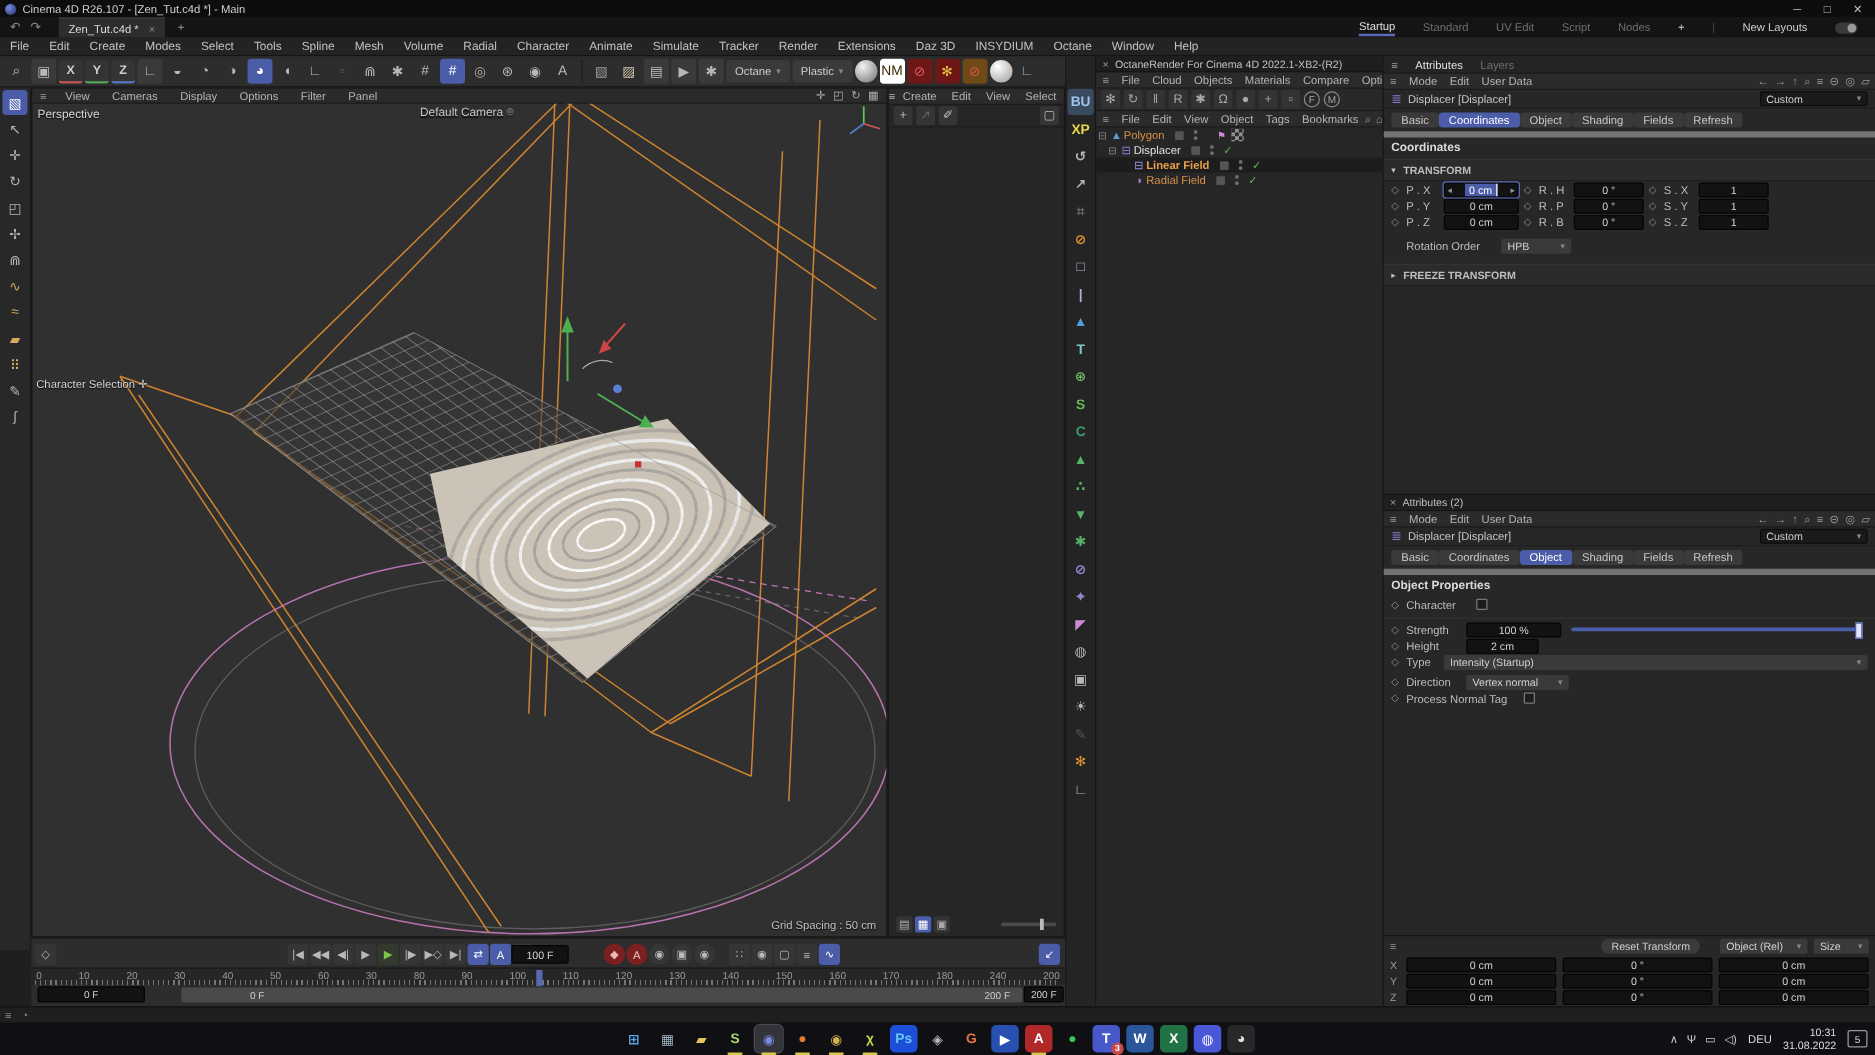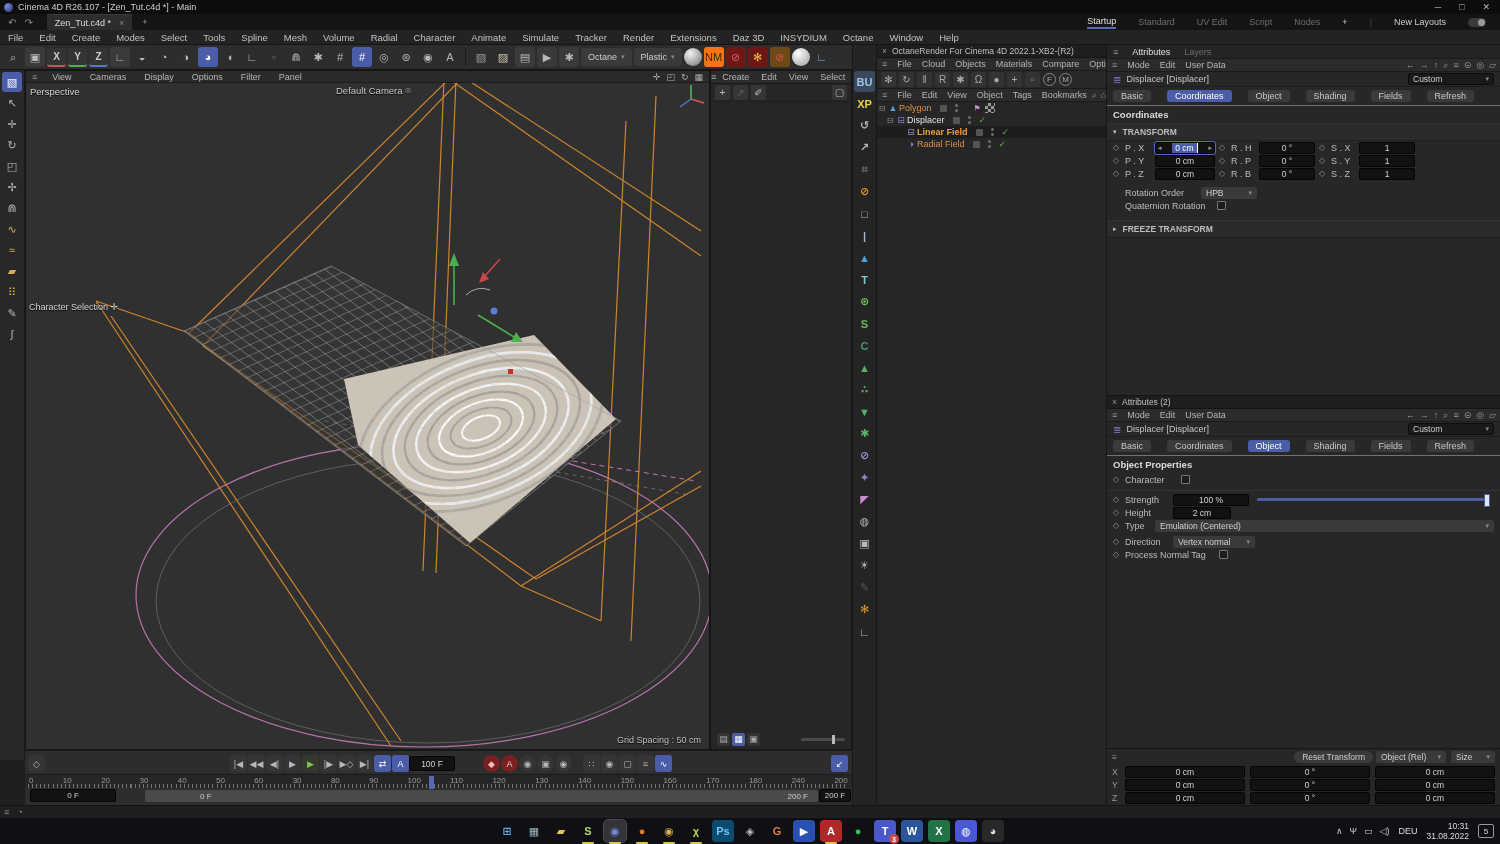--- a/index.html
+++ b/index.html
@@ -82,21 +82,21 @@
   .checker{width:10px;height:10px;background-image:linear-gradient(45deg,#999 25%,transparent 25%,transparent 75%,#999 75%),linear-gradient(45deg,#999 25%,#2a2a2a 25%,#2a2a2a 75%,#999 75%);background-size:6px 6px;background-position:0 0,3px 3px;margin-left:4px}
   
   #attrcol{left:1106px;top:45px;width:394px;height:703px;background:#272727;border-left:1px solid #161616}
   .attr-tabsrow{height:14px;display:flex;align-items:center;background:#242424;border-bottom:1px solid #1a1a1a;font-size:9px;gap:14px;padding:0 6px}
   .attr-tabsrow .t1{color:#e0e0e0}
   .attr-tabsrow .t2{color:#6f6f6f}
   .navicons{margin-left:auto;display:flex;gap:5px;color:#999;font-size:9px;padding-right:4px}
   .objrow{height:15px;display:flex;align-items:center;gap:5px;font-size:9px;padding:0 6px;border-bottom:1px solid #1e1e1e}
   .objrow .oico{color:#8a7ad0;font-size:10px}
   .presel{margin-left:auto;width:86px;height:12px;background:#1a1a1a;border:1px solid #0c0c0c;border-radius:2px;display:flex;align-items:center;justify-content:space-between;padding:0 4px;font-size:8.5px;color:#cfcfcf}
-  .atabs{display:flex;gap:16px;padding:3px 6px;border-bottom:1px solid #737373}
+  .atabs{display:flex;gap:0;padding:3px 6px;border-bottom:5px solid #737373}
   .atab{background:#3a3a3a;border-radius:3px;padding:1px 8px;font-size:9px;color:#c8c8c8}
   .atab.active{background:#4b5da8;color:#fff}
   .secthead{font-size:9.5px;font-weight:bold;color:#dcdcdc;padding:3px 6px}
   .grouphead{font-size:8.5px;font-weight:bold;color:#bdbdbd;padding:3px 6px;border-top:1px solid #333;border-bottom:1px solid #202020;background:#2b2b2b;display:flex;gap:6px;align-items:center}
   .prow{display:flex;align-items:center;gap:4px;padding:1px 6px;font-size:9px;height:13px}
   .dia{color:#8f8f8f;font-size:8px;width:8px}
   .plbl{color:#bdbdbd}
   .field{background:#121212;border:1px solid #050505;border-radius:2px;color:#d2d2d2;height:12px;display:flex;align-items:center;justify-content:center;font-size:8.5px}
   .w56{width:56px}.w60{width:60px}
   .spinfield{display:flex;align-items:center;justify-content:space-between;padding:0 2px}
@@ -246,21 +246,21 @@
     <span class="ddbtn">
         <span>Octane</span>
         <span class="cr">▾</span>
       </span>
     <span class="ddbtn">
         <span>Plastic</span>
         <span class="cr">▾</span>
       </span>
     <span class="sph"></span>
     <span class="row" style="gap:2px">
-        <span class="tbtn ic" style="color: rgb(58, 42, 0); background: #f97316;">NM</span>
+        <span class="tbtn ic" style="color: rgb(58, 42, 0); background: #ffffff;">NM</span>
         <span class="tbtn ic" style="color: rgb(224, 96, 96); background: rgb(110, 23, 23);">⊘</span>
         <span class="tbtn ic" style="color: rgb(232, 192, 64); background: rgb(110, 23, 23);">✻</span>
         <span class="tbtn ic" style="color: rgb(224, 80, 80); background: rgb(110, 74, 23);">⊘</span>
       </span>
     <span class="sph w"></span>
     <span class="tbtn" style="color:#7ab0d8">∟</span>
   </div>
 
   <div class="abs" id="lefttools">
       <span class="ic active">▧</span>
@@ -602,25 +602,20 @@
       <span class="field w56">1</span>
     </div>
     <div class="prow" style="margin-top:6px">
       <span style="width:8px"></span>
       <span class="plbl" style="width:72px">Rotation Order</span>
       <span class="drop" style="width:56px">
           <span>HPB</span>
           <span style="font-size:7px;color:#888">▾</span>
         </span>
     </div>
-    <div class="prow">
-      <span style="width:8px"></span>
-      <span class="plbl" style="width:88px">Quaternion Rotation</span>
-      <span class="cb"></span>
-    </div>
     <div class="grouphead" style="margin-top:8px">
         <span style="font-size:7px">▸</span>
         <span>FREEZE TRANSFORM</span>
       </div>
 
     <div style="position:absolute;left:0;top:350px;width:100%;border-top:1px solid #141414">
       <div class="paneltitle">
         <span style="color:#999">×</span>
         <span>Attributes (2)</span>
       </div>
@@ -674,21 +669,21 @@
       </div>
       <div class="prow">
         <span class="dia">◇</span>
         <span class="plbl" style="width:44px">Height</span>
         <span class="field" style="width:58px">2 cm</span>
       </div>
       <div class="prow">
         <span class="dia">◇</span>
         <span class="plbl" style="width:26px">Type</span>
         <span class="drop" style="flex:1">
-            <span>Emulation (Centered)</span>
+            <span>Intensity (Startup)</span>
             <span style="font-size:7px;color:#888">▾</span>
           </span>
       </div>
       <div class="prow" style="margin-top:3px">
         <span class="dia">◇</span>
         <span class="plbl" style="width:44px">Direction</span>
         <span class="drop" style="width:82px">
             <span>Vertex normal</span>
             <span style="font-size:7px;color:#888">▾</span>
           </span>
@@ -699,21 +694,21 @@
         <span class="cb"></span>
       </div>
     </div>
   </div>
 
   <div class="abs" id="coordpanel">
     <div class="hdr">
       <span class="burger" style="color:#999">≡</span>
       <span style="margin-left:auto" class="row">
         <span class="pillbtn">Reset Transform</span>
-        <span class="drop" style="width:70px;margin-left:3px">
+        <span class="drop" style="width:70px;margin-left:16px">
             <span>Object (Rel)</span>
             <span style="font-size:7px;color:#888">▾</span>
           </span>
         <span class="drop" style="width:44px;margin-left:5px">
             <span>Size</span>
             <span style="font-size:7px;color:#888">▾</span>
           </span>
       </span>
     </div>
     <div class="crow">
@@ -816,21 +811,21 @@
 
   <div class="abs" id="taskbar">
       <span class="ic" style="color: rgb(90, 165, 232);">⊞</span>
       <span class="ic" style="color: rgb(154, 176, 187);">▦</span>
       <span class="ic" style="color: rgb(232, 195, 90);">▰</span>
       <span class="ic running" style="color: rgb(168, 216, 104);">S</span>
       <span class="ic active running" style="color: rgb(122, 138, 224);">◉</span>
       <span class="ic running" style="color: rgb(232, 123, 46);">●</span>
       <span class="ic running" style="color: rgb(216, 176, 74);">◉</span>
       <span class="ic running" style="color: rgb(184, 216, 72);">χ</span>
-      <span class="ic" style="color: rgb(106, 200, 248); background: #0c4a6e; text-align: right;">Ps</span>
+      <span class="ic" style="color: rgb(106, 200, 248); background: #1d4ed8; text-align: right;">Ps</span>
       <span class="ic" style="color: rgb(184, 184, 184);">◈</span>
       <span class="ic" style="color: rgb(232, 120, 72);">G</span>
       <span class="ic" style="color: rgb(255, 255, 255); background: rgb(40, 80, 176);">▶</span>
       <span class="ic running" style="color: rgb(255, 255, 255); background: rgb(176, 40, 40);">A</span>
       <span class="ic" style="color: rgb(56, 200, 88);">●</span>
       <span class="ic" style="color: rgb(255, 255, 255); background: rgb(72, 88, 200);">T<span class="badge">3</span></span>
       <span class="ic" style="color: rgb(255, 255, 255); background: rgb(43, 87, 154);">W</span>
       <span class="ic" style="color: rgb(255, 255, 255); background: rgb(33, 115, 70);">X</span>
       <span class="ic" style="color: rgb(255, 255, 255); background: rgb(74, 88, 216);">◍</span>
       <span class="ic" style="color: rgb(224, 224, 224); background: rgb(40, 40, 40);">◕</span>

